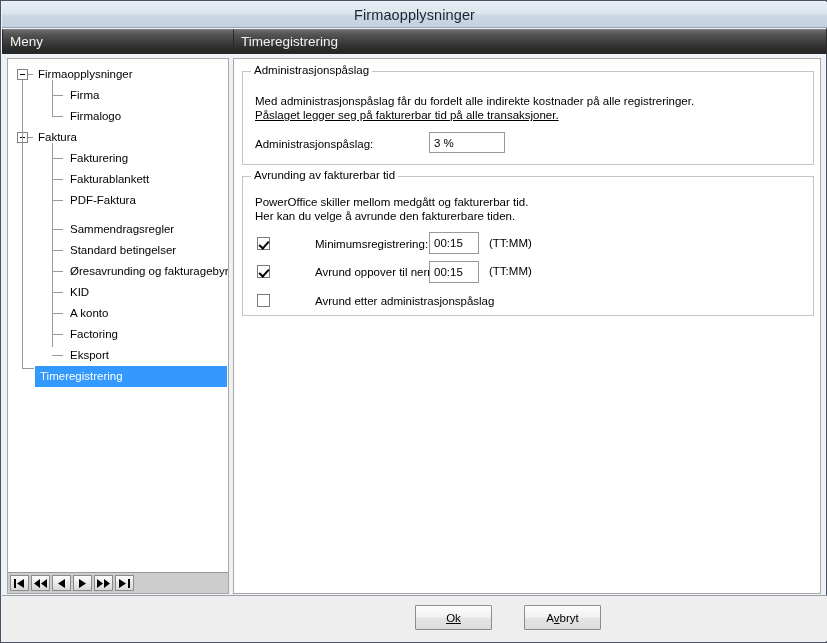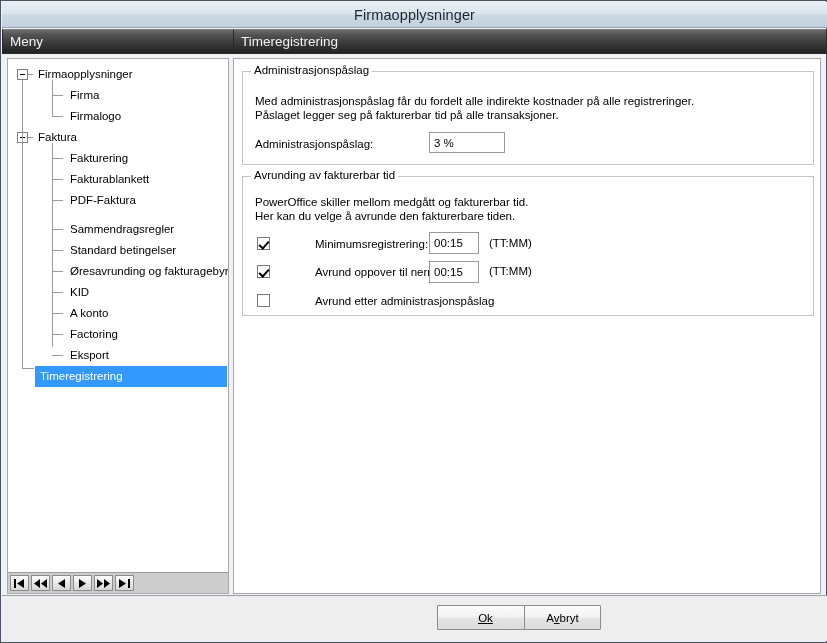--- a/index.html
+++ b/index.html
@@ -261,21 +261,21 @@
     background: linear-gradient(to bottom, #fcfcfc 0%, #f2f2f2 48%, #e4e4e4 52%, #dcdcdc 100%);
     border: 1px solid #8c8c8c;
     border-radius: 1px;
     font-family: "Liberation Sans", sans-serif;
     font-size: 11.5px;
     color: #000;
     display: flex;
     align-items: center;
     justify-content: center;
   }
-  #btn-ok { left: 435px; width: 97px; text-decoration: underline; }
+  #btn-ok { left: 413px; width: 77px; text-decoration: underline; }
   #btn-cancel { left: 522px; width: 77px; }
   .acc { text-decoration: underline; }
 </style>
 </head>
 <body>
 
 <div id="window">
 
   <div id="titlebar">
     <span class="title-text">Firmaopplysninger</span>
@@ -404,21 +404,21 @@
           </span>
         </div>
       </div>
   </div>
 
   <div id="content-pane">
 
     <div class="groupbox" id="gb-admin">
       <div class="legend">Administrasjonspåslag</div>
       <div class="desc" style="left:12px; top:22px;">Med administrasjonspåslag får du fordelt alle indirekte kostnader på alle registreringer.</div>
-      <div class="desc" style="left:12px; top:36px;">Påslaget legger seg på fakturerbar tid på alle transaksjoner.</div>
+      <div class="desc" style="left:12px; top:36px;text-decoration:underline;">Påslaget legger seg på fakturerbar tid på alle transaksjoner.</div>
       <div class="fieldlabel" style="left:12px; top:66px;">Administrasjonspåslag:</div>
       <div class="txtfield" style="left:186px; top:60px; width:76px; height:21px;">3 %</div>
     </div>
 
     <div class="groupbox" id="gb-round">
       <div class="legend">Avrunding av fakturerbar tid</div>
       <div class="desc" style="left:12px; top:18px;">PowerOffice skiller mellom medgått og fakturerbar tid.</div>
       <div class="desc" style="left:12px; top:32px;">Her kan du velge å avrunde den fakturerbare tiden.</div>
 
       <div class="cbrow" style="left:14px; top:60px;">

